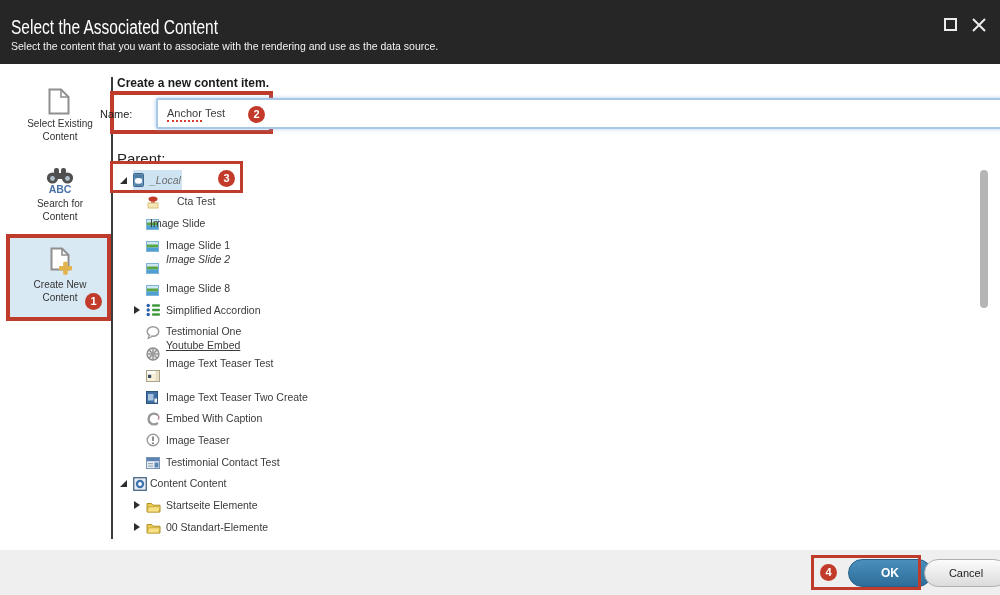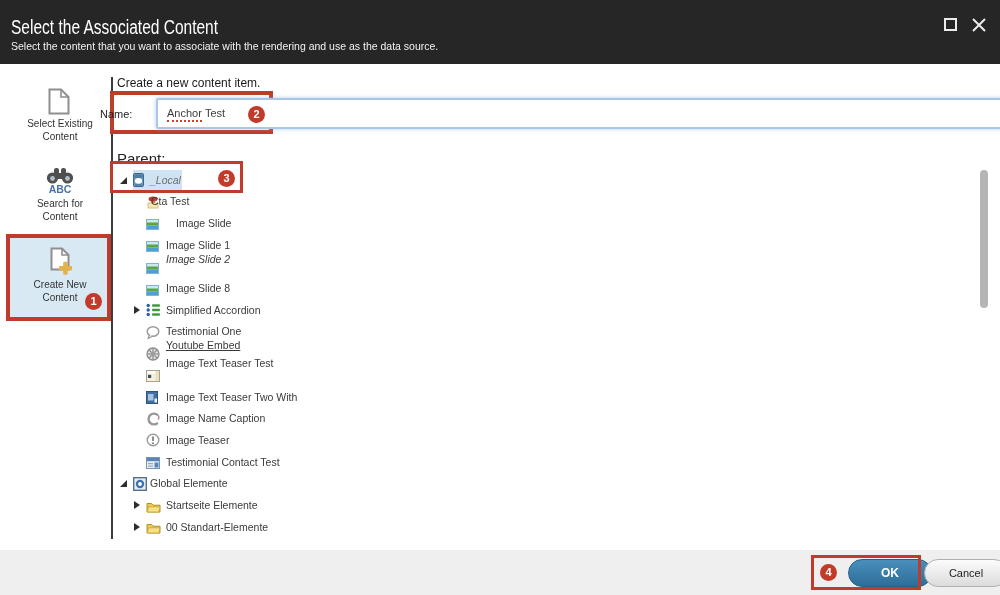--- a/index.html
+++ b/index.html
@@ -54,21 +54,21 @@
 <path d="M1.5,1.5 h10.5 l6.5,6.5 v14.5 h-17 z" fill="#fff" stroke="#8f8f8f" stroke-width="2"></path>
 <path d="M12,1.5 v6.5 h6.5" fill="none" stroke="#8f8f8f" stroke-width="1.6"></path>
 <g fill="#e2b24c">
       <rect x="9" y="19" width="13" height="4.5" rx="1"></rect>
       <rect x="13.2" y="14.8" width="4.5" height="13" rx="1"></rect>
     </g>
 </svg>
 <div class="abs sbtext" style="top:278px">Create New<br>Content</div>
 <div class="abs badge" style="left:85px;top:293px">1</div>
 
-<div class="abs" style="left:117px;top:76px;font-size:12px;font-weight:normal;color:#1a1a1a">Create a new content item.</div>
+<div class="abs" style="left:117px;top:76px;font-size:12px;font-weight:bold;color:#1a1a1a">Create a new content item.</div>
 
 <div class="abs redbox" style="left:110px;top:91px;width:163px;height:43px"></div>
 <div class="abs" style="left:100px;top:108px;font-size:11px;color:#222">Name:</div>
 <div class="abs" style="left:156px;top:98px;width:897px;height:31px;background:#fff;border:2px solid #a9c7e7;border-radius:2px;box-shadow:0 0 4px rgba(126,176,226,.6);font-size:11px;color:#3d3d3d;line-height:27px;padding-left:9px"><span style="border-bottom:2px dotted #d93c2c;padding-bottom:1px">Anchor</span>&nbsp;Test</div>
 <div class="abs badge" style="left:248px;top:106px">2</div>
 
 <div class="abs" style="left:117px;top:150px;font-size:15px;color:#222">Parent:</div>
 
 <div id="tree">
     <div class="abs" style="left:133px;top:169.5px;width:49px;height:21px;background:#cfe4f2"></div>
@@ -78,27 +78,27 @@
         <rect x="1.5" y="1.5" width="8" height="3.5" fill="#4d7da3"></rect>
         <ellipse cx="5.5" cy="7.8" rx="3.6" ry="2.9" fill="#fdfdfd"></ellipse>
         <rect x="2" y="11.2" width="7" height="1.4" fill="#4d7da3"></rect>
       </svg></div>
     <div class="abs trow-txt" style="left:150px;top:173.5px;font-style:italic;color:#6e6e6e;">_Local</div>
     <div class="abs" style="left:146px;top:194.7px"><svg width="14" height="13" viewBox="0 0 14 13">
         <rect x="2" y="7" width="10" height="5" fill="#f3e6b8" stroke="#d9c27a"></rect>
         <rect x="5" y="4" width="4" height="3" fill="#d98568"></rect>
         <ellipse cx="7" cy="3" rx="4.5" ry="2.5" fill="#c23a2a"></ellipse>
       </svg></div>
-    <div class="abs trow-txt" style="left:151px;top:195.2px;">Cta Test</div>
+    <div class="abs trow-txt" style="left:177px;top:195.2px;">Cta Test</div>
     <div class="abs" style="left:146px;top:216.4px"><svg width="13" height="11" viewBox="0 0 13 11">
         <rect x="0.5" y="0.5" width="12" height="10" fill="#cfe7f4" stroke="#7fb3d8"></rect>
         <rect x="1" y="3.5" width="11" height="3" fill="#5aa73f"></rect>
         <rect x="1" y="6.5" width="11" height="3.5" fill="#4e9fd2"></rect>
       </svg></div>
-    <div class="abs trow-txt" style="left:176px;top:216.9px;">Image Slide</div>
+    <div class="abs trow-txt" style="left:150px;top:216.9px;">Image Slide</div>
     <div class="abs" style="left:146px;top:238.1px"><svg width="13" height="11" viewBox="0 0 13 11">
         <rect x="0.5" y="0.5" width="12" height="10" fill="#cfe7f4" stroke="#7fb3d8"></rect>
         <rect x="1" y="3.5" width="11" height="3" fill="#5aa73f"></rect>
         <rect x="1" y="6.5" width="11" height="3.5" fill="#4e9fd2"></rect>
       </svg></div>
     <div class="abs trow-txt" style="left:166px;top:238.6px;">Image Slide 1</div>
     <div class="abs" style="left:146px;top:259.8px"><svg width="13" height="11" viewBox="0 0 13 11">
         <rect x="0.5" y="0.5" width="12" height="10" fill="#cfe7f4" stroke="#7fb3d8"></rect>
         <rect x="1" y="3.5" width="11" height="3" fill="#5aa73f"></rect>
         <rect x="1" y="6.5" width="11" height="3.5" fill="#4e9fd2"></rect>
@@ -149,47 +149,47 @@
         <rect x="1" y="1" width="12" height="2.5" fill="#fdfdf8"></rect>
         <rect x="9.5" y="1" width="3.5" height="10" fill="#e8e0c4"></rect>
         <rect x="2" y="4.8" width="3.2" height="3.2" fill="#39506b"></rect>
       </svg></div>
     <div class="abs trow-txt" style="left:166px;top:357px;">Image Text Teaser Test</div>
     <div class="abs" style="left:146px;top:390.0px"><svg width="12" height="13" viewBox="0 0 12 13">
         <rect x="0.5" y="0.5" width="11" height="12" fill="#3f6fa5" stroke="#2c5580"></rect>
         <rect x="2" y="3" width="5.5" height="6.5" fill="#a9c3dd"></rect>
         <rect x="8.5" y="7.5" width="2.5" height="4" fill="#f2f5f8"></rect>
       </svg></div>
-    <div class="abs trow-txt" style="left:166px;top:390.5px;">Image Text Teaser Two With</div>
+    <div class="abs trow-txt" style="left:166px;top:390.5px;">Image Text Teaser Two Create</div>
     <div class="abs" style="left:146px;top:411.7px"><svg width="14" height="14" viewBox="0 0 14 14">
         <path d="M11.8,3.2 A5.4,5.4 0 1 0 11.8,10.8" fill="none" stroke="#979797" stroke-width="2.4"></path>
         <path d="M11.8,3.2 A3,3 0 0 1 12,7.6" fill="none" stroke="#b89298" stroke-width="1.6"></path>
       </svg></div>
-    <div class="abs trow-txt" style="left:166px;top:412.2px;">Image Name Caption</div>
+    <div class="abs trow-txt" style="left:166px;top:412.2px;">Embed With Caption</div>
     <div class="abs" style="left:146px;top:433.4px"><svg width="14" height="14" viewBox="0 0 14 14">
         <circle cx="7" cy="7" r="5.8" fill="#fff" stroke="#9a9a9a" stroke-width="1.4"></circle>
         <path d="M7,3.5 L7,8" stroke="#777" stroke-width="1.7"></path>
         <circle cx="7" cy="10.2" r="1" fill="#777"></circle>
       </svg></div>
     <div class="abs trow-txt" style="left:166px;top:433.9px;">Image Teaser</div>
     <div class="abs" style="left:146px;top:455.1px"><svg width="14" height="12" viewBox="0 0 14 12">
         <rect x="0.5" y="0.5" width="13" height="11" fill="#e9eef4" stroke="#7894b5"></rect>
         <rect x="1" y="1" width="12" height="3.2" fill="#5b84b5"></rect>
         <rect x="8.5" y="5.5" width="4" height="5" fill="#5b84b5"></rect>
         <rect x="2" y="6" width="5" height="1.2" fill="#9aa7b5"></rect>
         <rect x="2" y="8.5" width="5" height="1.2" fill="#9aa7b5"></rect>
       </svg></div>
     <div class="abs trow-txt" style="left:166px;top:455.6px;">Testimonial Contact Test</div>
     <div class="abs exp0" style="left:120px;top:480.3px"></div>
     <div class="abs" style="left:133px;top:476.8px"><svg width="14" height="14" viewBox="0 0 14 14">
         <rect x="0.7" y="0.7" width="12.6" height="12.6" fill="#e8eef5" stroke="#56708c" stroke-width="1.4"></rect>
         <circle cx="7" cy="7" r="4.2" fill="#3e74ad"></circle>
         <circle cx="7" cy="7" r="1.9" fill="#fff"></circle>
       </svg></div>
-    <div class="abs trow-txt" style="left:150px;top:477.3px;">Global Elemente</div>
+    <div class="abs trow-txt" style="left:150px;top:477.3px;">Content Content</div>
     <div class="abs exp1" style="left:134px;top:501.0px"></div>
     <div class="abs" style="left:146px;top:498.5px"><svg width="15" height="12" viewBox="0 0 15 12">
         <path d="M1,2.5 L5.5,2.5 L7,4.2 L14,4.2 L14,11 L1,11 Z" fill="#edc94f" stroke="#a8891f" stroke-width="0.9"></path>
         <path d="M2.5,5.8 L14,5.8 L12.8,11 L1.4,11 Z" fill="#f8e087" stroke="#c3a532" stroke-width="0.8"></path>
       </svg></div>
     <div class="abs trow-txt" style="left:166px;top:499.0px;">Startseite Elemente</div>
     <div class="abs exp1" style="left:134px;top:522.7px"></div>
     <div class="abs" style="left:146px;top:520.2px"><svg width="15" height="12" viewBox="0 0 15 12">
         <path d="M1,2.5 L5.5,2.5 L7,4.2 L14,4.2 L14,11 L1,11 Z" fill="#edc94f" stroke="#a8891f" stroke-width="0.9"></path>
         <path d="M2.5,5.8 L14,5.8 L12.8,11 L1.4,11 Z" fill="#f8e087" stroke="#c3a532" stroke-width="0.8"></path>

